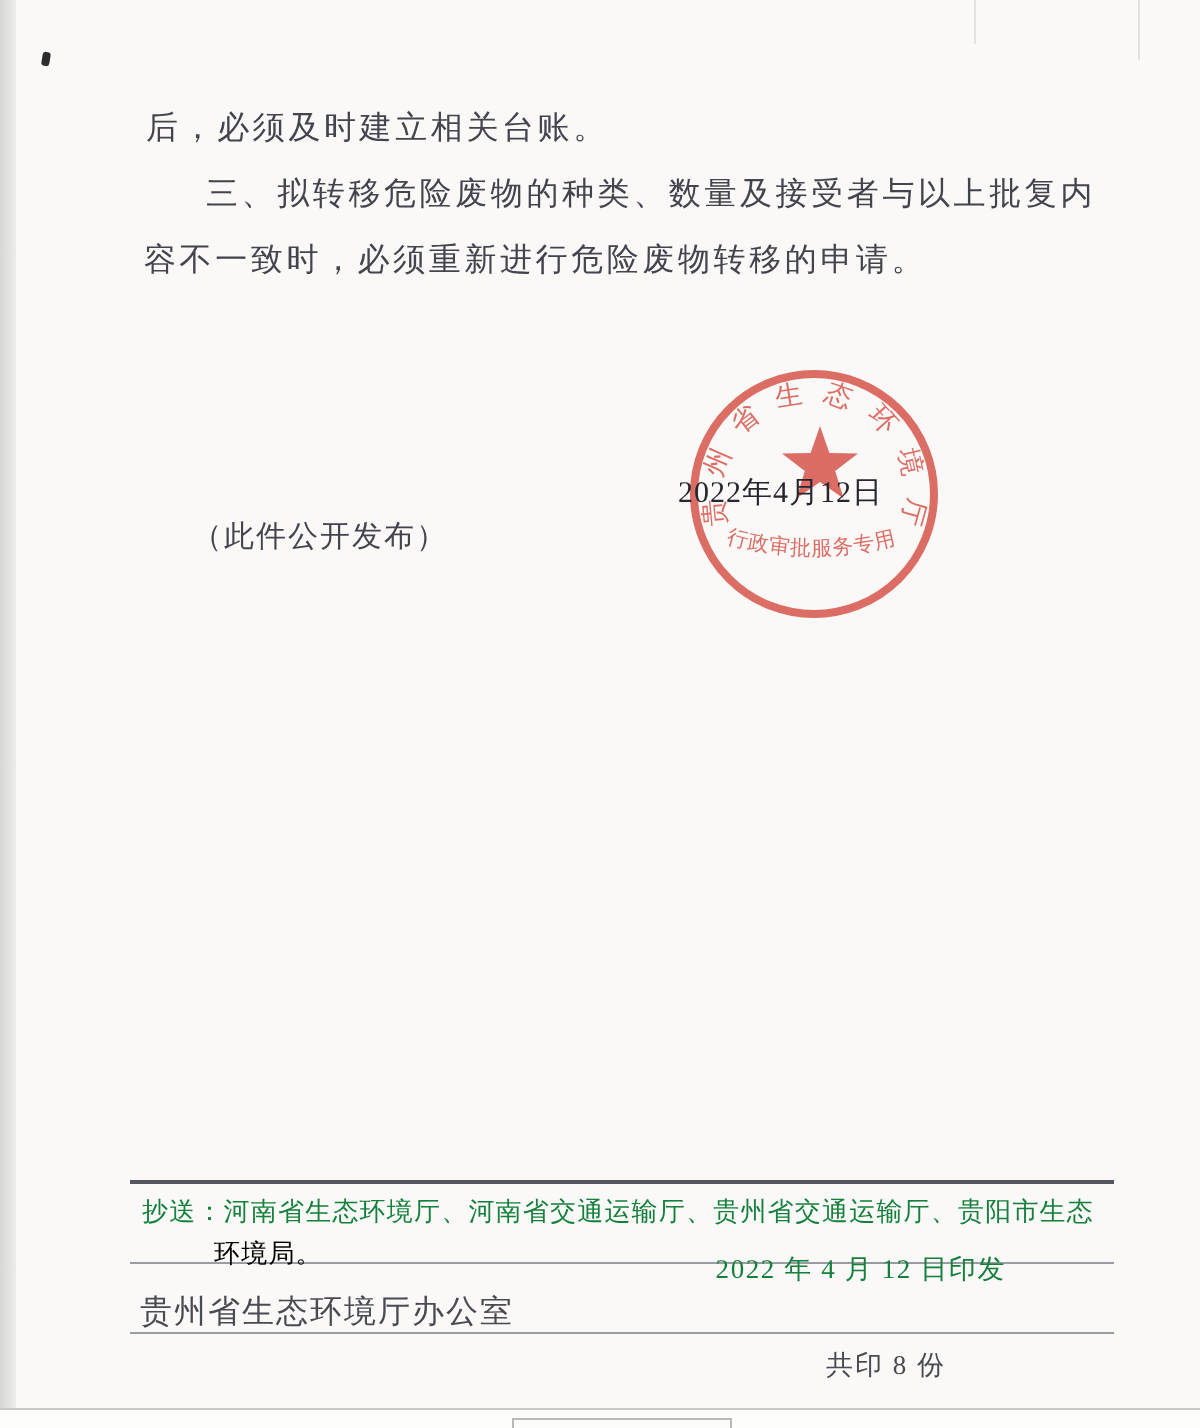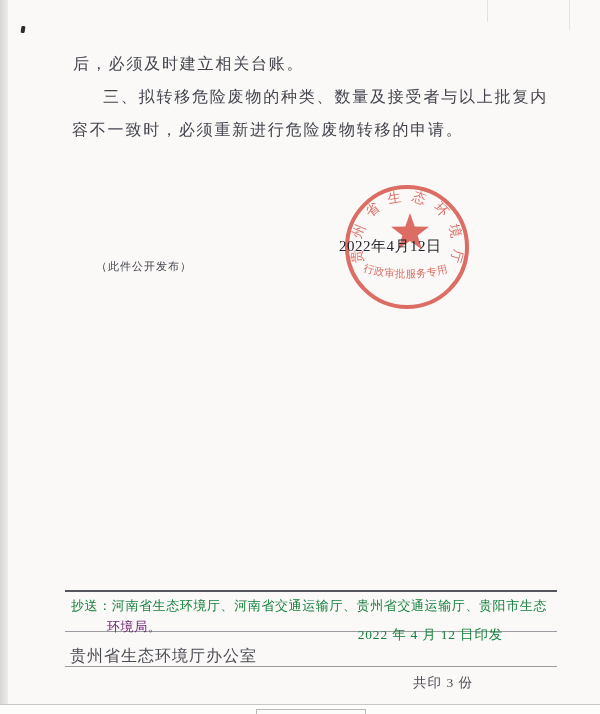--- a/index.html
+++ b/index.html
@@ -22,21 +22,21 @@
     position: absolute; left: 21px; top: 26px; width: 4px; height: 7px;
     background: #2d2d30; border-radius: 1.5px; transform: rotate(9deg);
   }
   
   .bline {
     position: absolute; font-size: 16px; letter-spacing: 1.8px;
     color: #44444e; white-space: nowrap;
   }
   .publish-note {
     position: absolute; left: 96px; top: 259px;
-    font-size: 11px; letter-spacing: 1px; color: #44444e; white-space: nowrap;
+    font-size: 15px; letter-spacing: 1px; color: #44444e; white-space: nowrap;
   }
   
   .seal {
     position: absolute; left: 341px; top: 181px; width: 132px; height: 132px;
     z-index: 2; opacity: 0.88;
   }
   .seal-date {
     position: absolute; left: 339px; top: 237px; z-index: 3;
     font-size: 15px; letter-spacing: 0.5px; color: #26262e; white-space: nowrap;
   }
@@ -44,21 +44,21 @@
   .rule { position: absolute; left: 65px; width: 492px; height: 1px; background: #9b9ba2; }
   .rule-heavy { top: 590px; height: 2px; background: #55555e; }
   .rule-mid { top: 631px; }
   .rule-low { top: 666px; }
   .cc-line1 {
     position: absolute; left: 71px; top: 597px;
     font-size: 13px; letter-spacing: 0.6px; color: #15803d; white-space: nowrap;
   }
   .cc-line2 {
     position: absolute; left: 107px; top: 618px;
-    font-size: 13px; letter-spacing: 0.6px; color: #701a75; white-space: nowrap;
+    font-size: 13px; letter-spacing: 0.6px; color: #000000; white-space: nowrap;
   }
   .issuer {
     position: absolute; left: 70px; top: 646px;
     font-size: 16px; letter-spacing: 1px; color: #4a4a53; white-space: nowrap;
   }
   .print-date {
     position: absolute; right: 97px; top: 626px;
     font-size: 13.5px; letter-spacing: 0.8px; color: #15803d; white-space: nowrap;
   }
   .copies {
@@ -109,19 +109,19 @@
   <div class="seal-date">2022年4月12日</div>
 
   <div class="rule rule-heavy"></div>
   <div class="rule rule-mid"></div>
   <div class="rule rule-low"></div>
 
   <div class="cc-line1">抄送：河南省生态环境厅、河南省交通运输厅、贵州省交通运输厅、贵阳市生态</div>
   <div class="cc-line2">环境局。</div>
   <div class="issuer">贵州省生态环境厅办公室</div>
   <div class="print-date">2022 年 4 月 12 日印发</div>
-  <div class="copies">共印 3 份</div>
+  <div class="copies">共印 8 份</div>
 
   <div class="page-bottom-line"></div>
   <div class="below-area"></div>
   <div class="below-box"></div>
 
 </div>
 
 </body></html>

